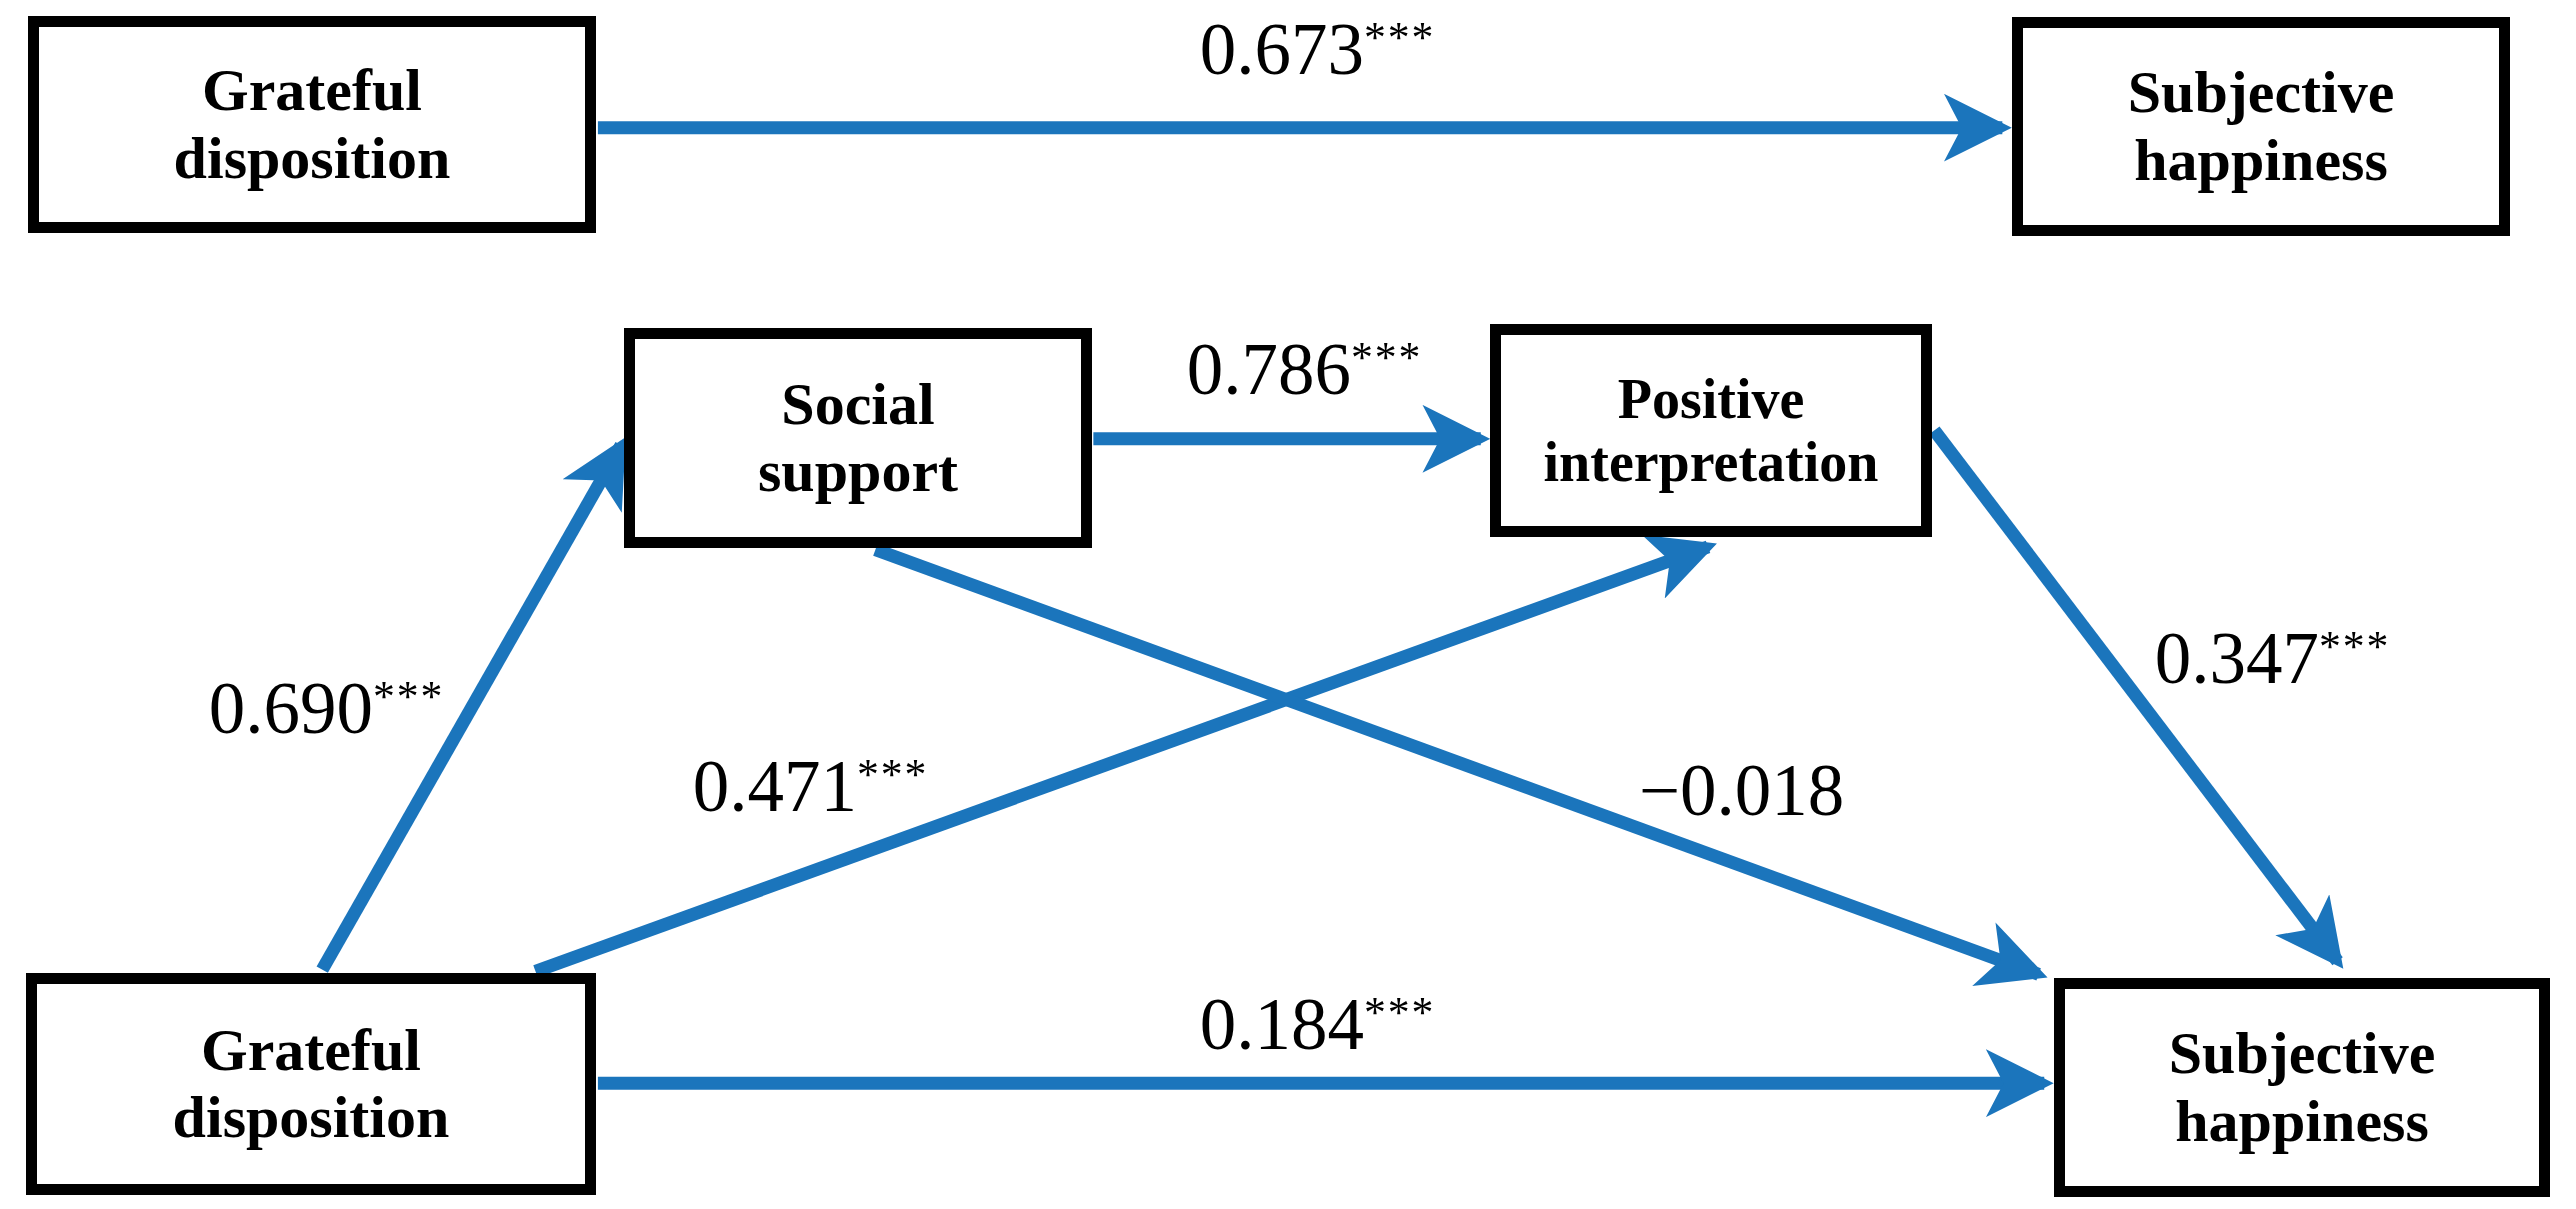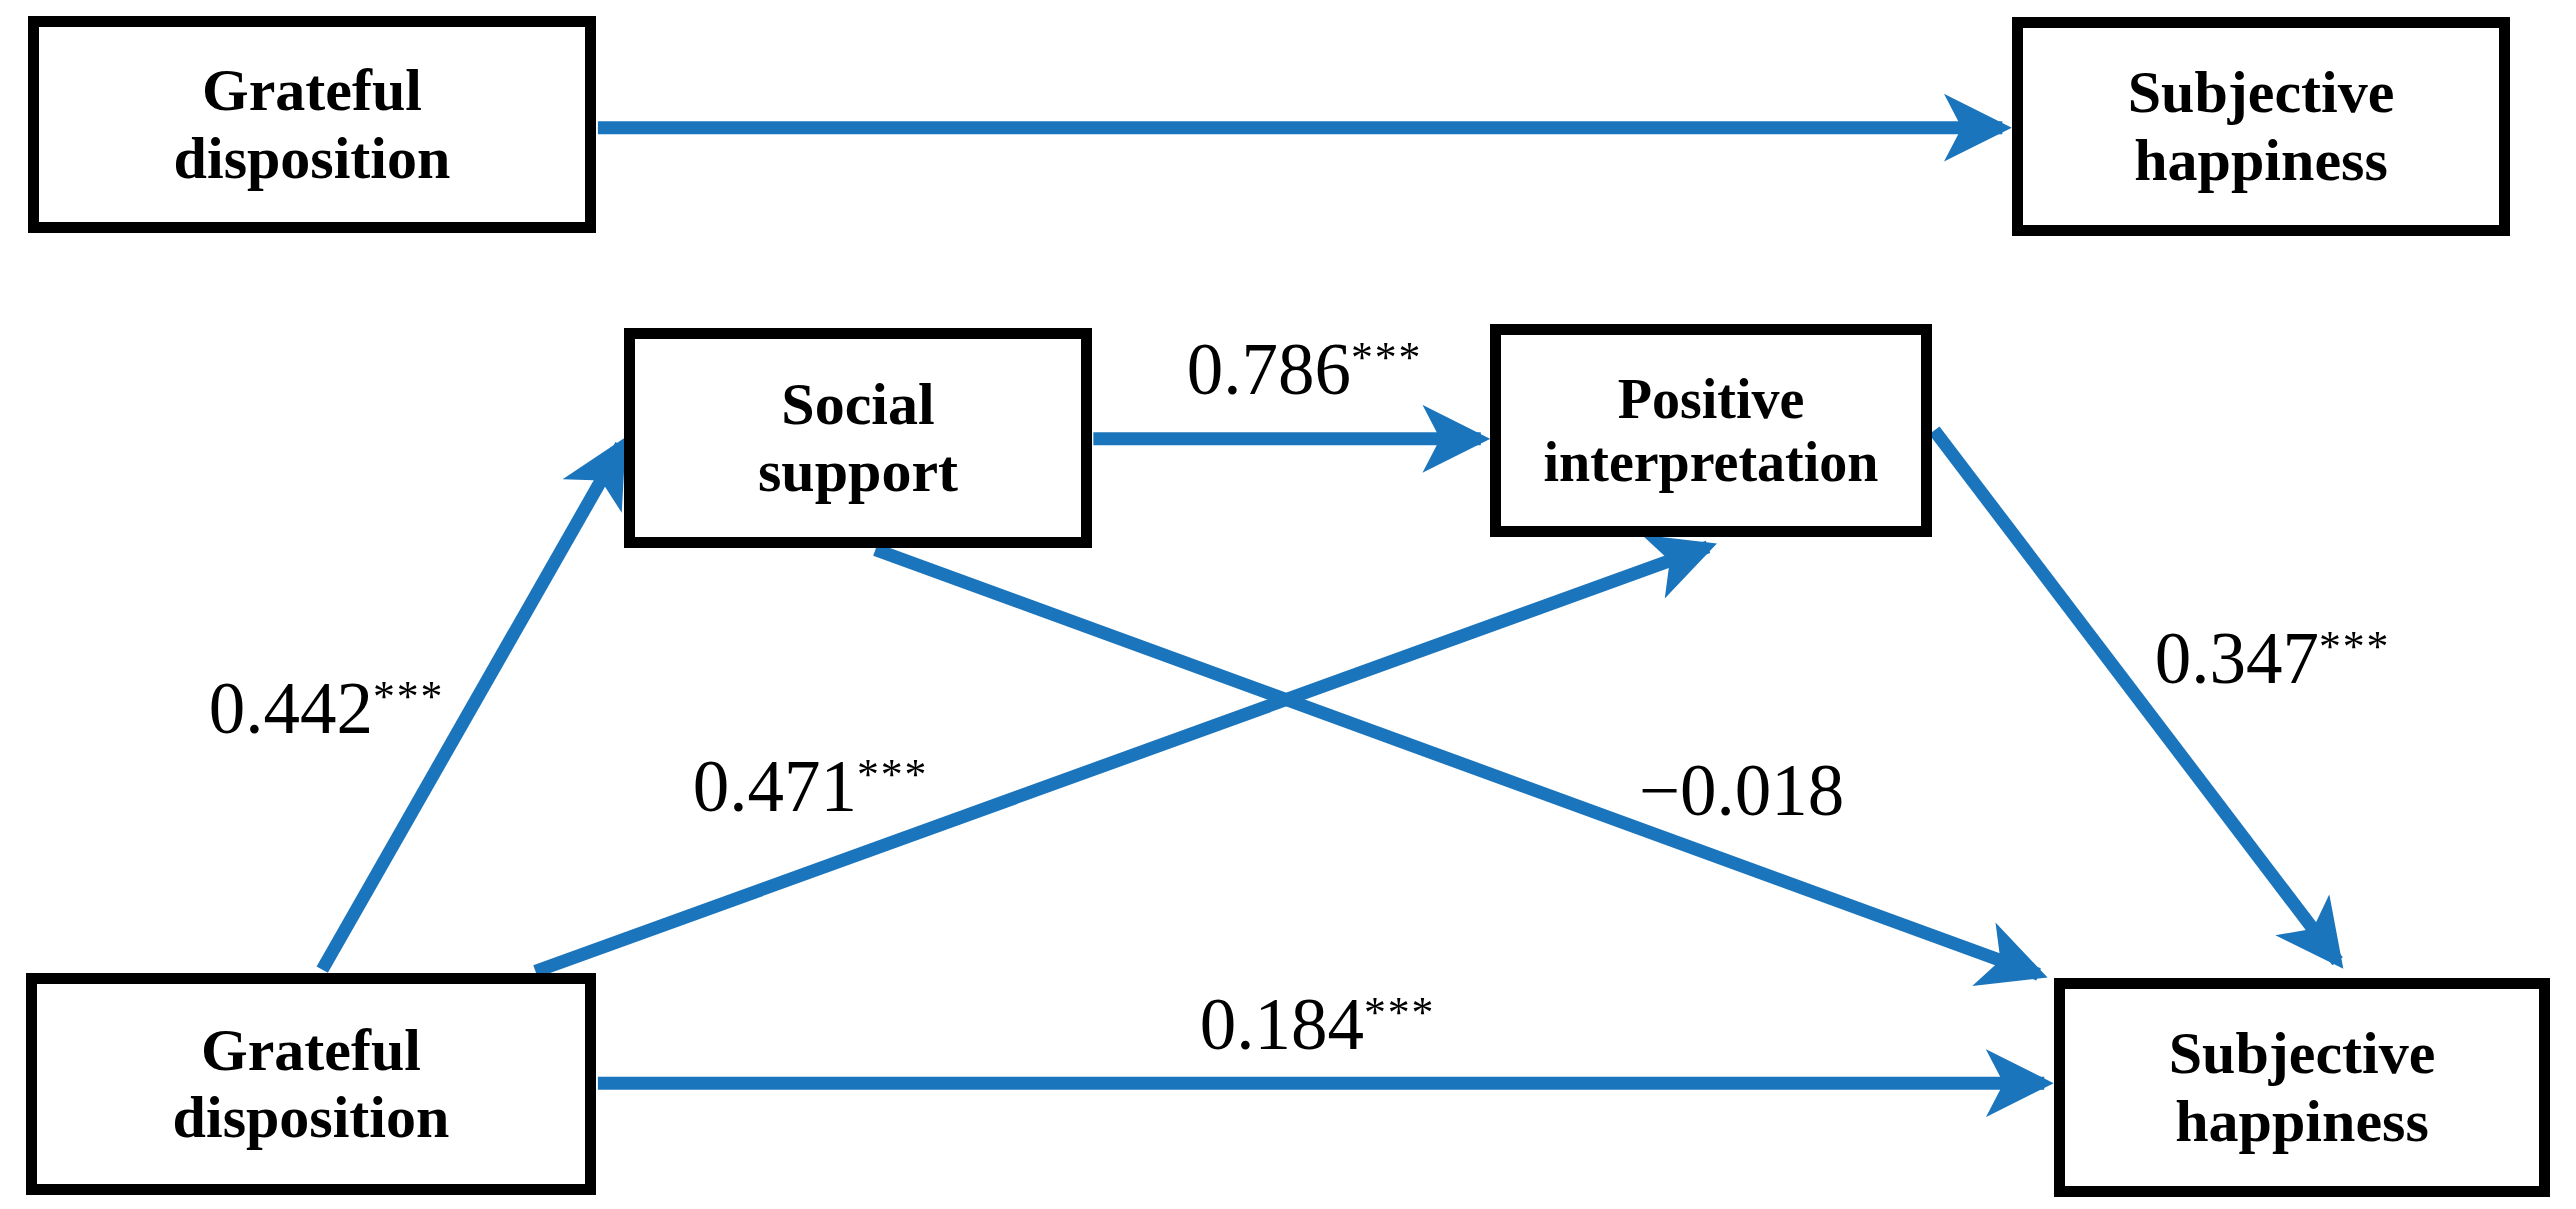--- a/index.html
+++ b/index.html
@@ -64,20 +64,23 @@
   <div class="node" style="left:28px;top:16px;width:568px;height:217px;">
     <span>Grateful</span>
     <span>disposition</span>
   </div>
 
   <div class="node" style="left:2012px;top:17px;width:498px;height:219px;">
     <span>Subjective</span>
     <span>happiness</span>
   </div>
 
+  <div class="plabel" style="left:1159px;top:13px;width:317px;">
+    <span class="val">0.673</span><span class="stars">***</span>
+  </div>
 
   <div class="node" style="left:1490px;top:324px;width:442px;height:213px;font-size:56px;">
     <span>Positive</span>
     <span>interpretation</span>
   </div>
 
   <div class="node" style="left:624px;top:328px;width:468px;height:220px;">
     <span>Social</span>
     <span>support</span>
   </div>
@@ -86,21 +89,21 @@
     <span>Grateful</span>
     <span>disposition</span>
   </div>
 
   <div class="node" style="left:2054px;top:978px;width:496px;height:219px;">
     <span>Subjective</span>
     <span>happiness</span>
   </div>
 
   <div class="plabel" style="left:168px;top:672px;width:317px;">
-    <span class="val">0.442</span><span class="stars">***</span>
+    <span class="val">0.690</span><span class="stars">***</span>
   </div>
 
   <div class="plabel" style="left:1146px;top:333px;width:317px;">
     <span class="val">0.786</span><span class="stars">***</span>
   </div>
 
   <div class="plabel" style="left:652px;top:750px;width:317px;">
     <span class="val">0.471</span><span class="stars">***</span>
   </div>
 

